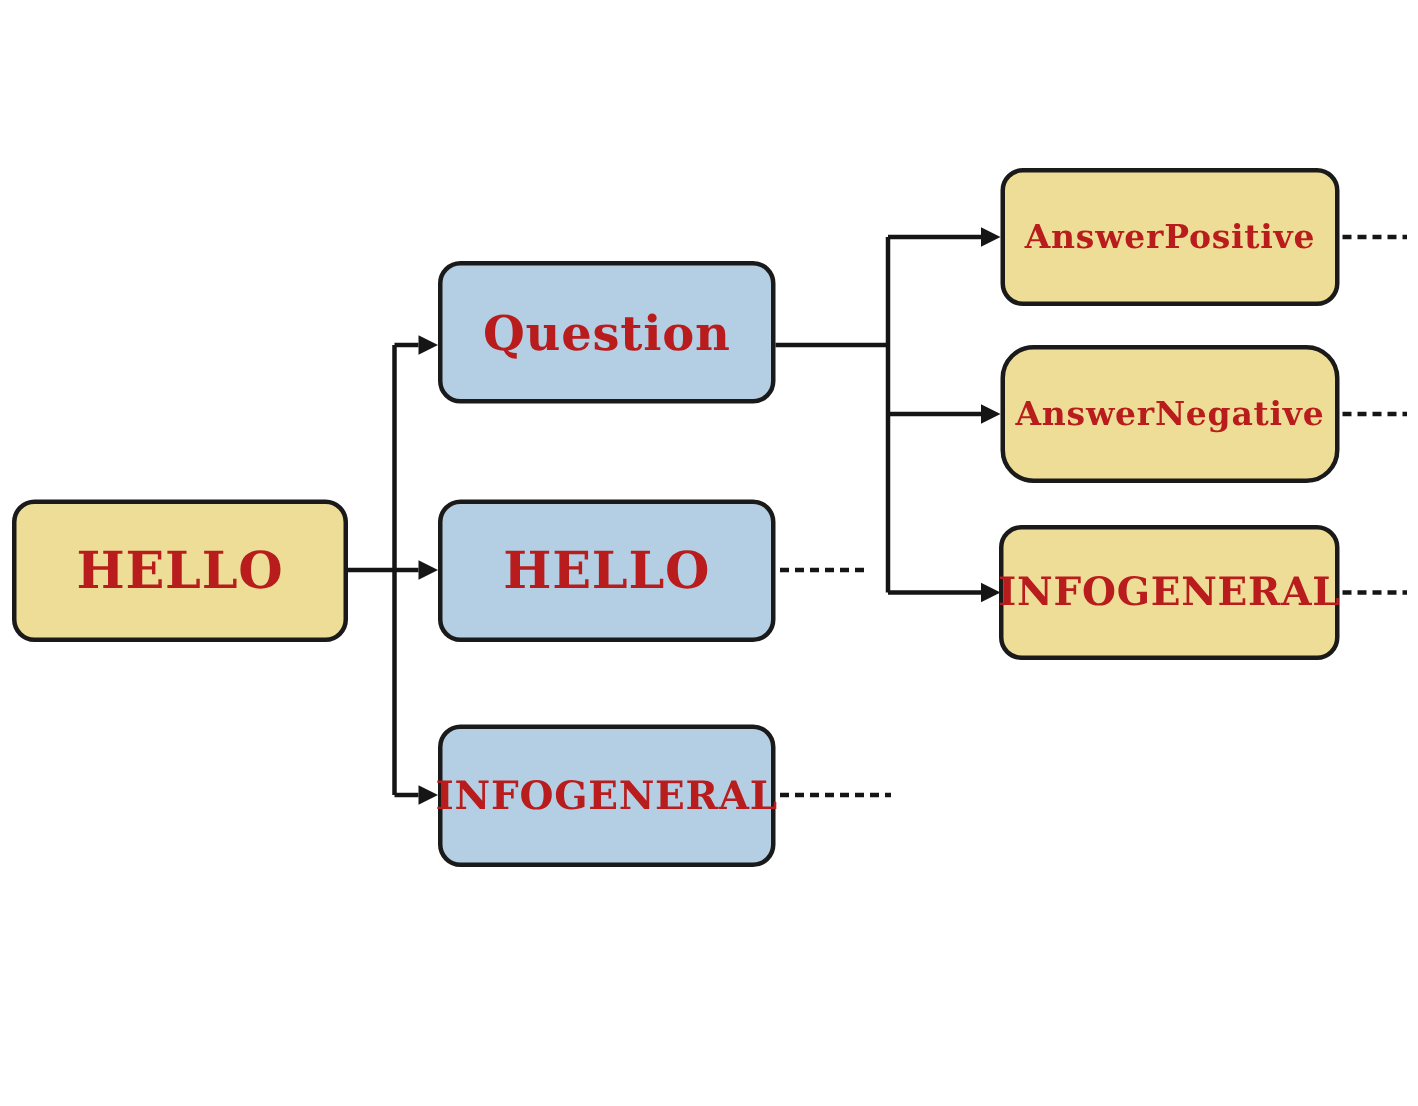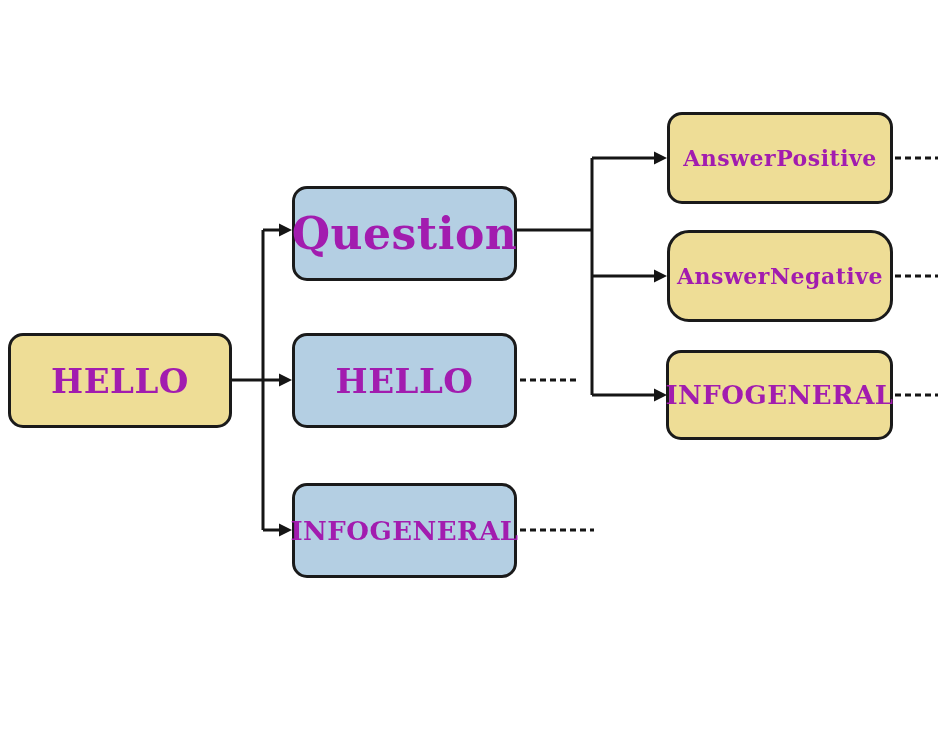--- a/index.html
+++ b/index.html
@@ -24,21 +24,21 @@
     pointer-events: none;
   }
   .node {
     position: absolute;
     box-sizing: border-box;
     border: 3px solid #1a1a1a;
     border-radius: 15px;
     display: flex;
     align-items: center;
     justify-content: center;
-    color: #a21caf;
+    color: #b91c1c;
     font-weight: bold;
     letter-spacing: 0.5px;
     text-align: left;
     cursor: default;
   }
   .node.tan  { background: #eedd96; }
   .node.blue { background: #b4cfe3; }
   .node-label { display: inline-block; }
 </style>
 </head>
@@ -76,21 +76,21 @@
       <polygon points="654,151.5 654,164.5 667,158"></polygon>
       <polygon points="654,269.5 654,282.5 667,276"></polygon>
       <polygon points="654,388.5 654,401.5 667,395"></polygon>
     </g>
   </svg>
 
   <div class="node tan" style="left:8px; top:333px; width:224px; height:95px; font-size:34px;">
     <span class="node-label">HELLO</span>
   </div>
 
-  <div class="node blue" style="left:292px; top:186px; width:225px; height:95px; font-size:44px;">
+  <div class="node blue" style="left:292px; top:174px; width:225px; height:95px; font-size:32px;">
     <span class="node-label">Question</span>
   </div>
 
   <div class="node blue" style="left:292px; top:333px; width:225px; height:95px; font-size:34px;">
     <span class="node-label">HELLO</span>
   </div>
 
   <div class="node blue" style="left:292px; top:483px; width:225px; height:95px; font-size:26px;">
     <span class="node-label">INFOGENERAL</span>
   </div>

